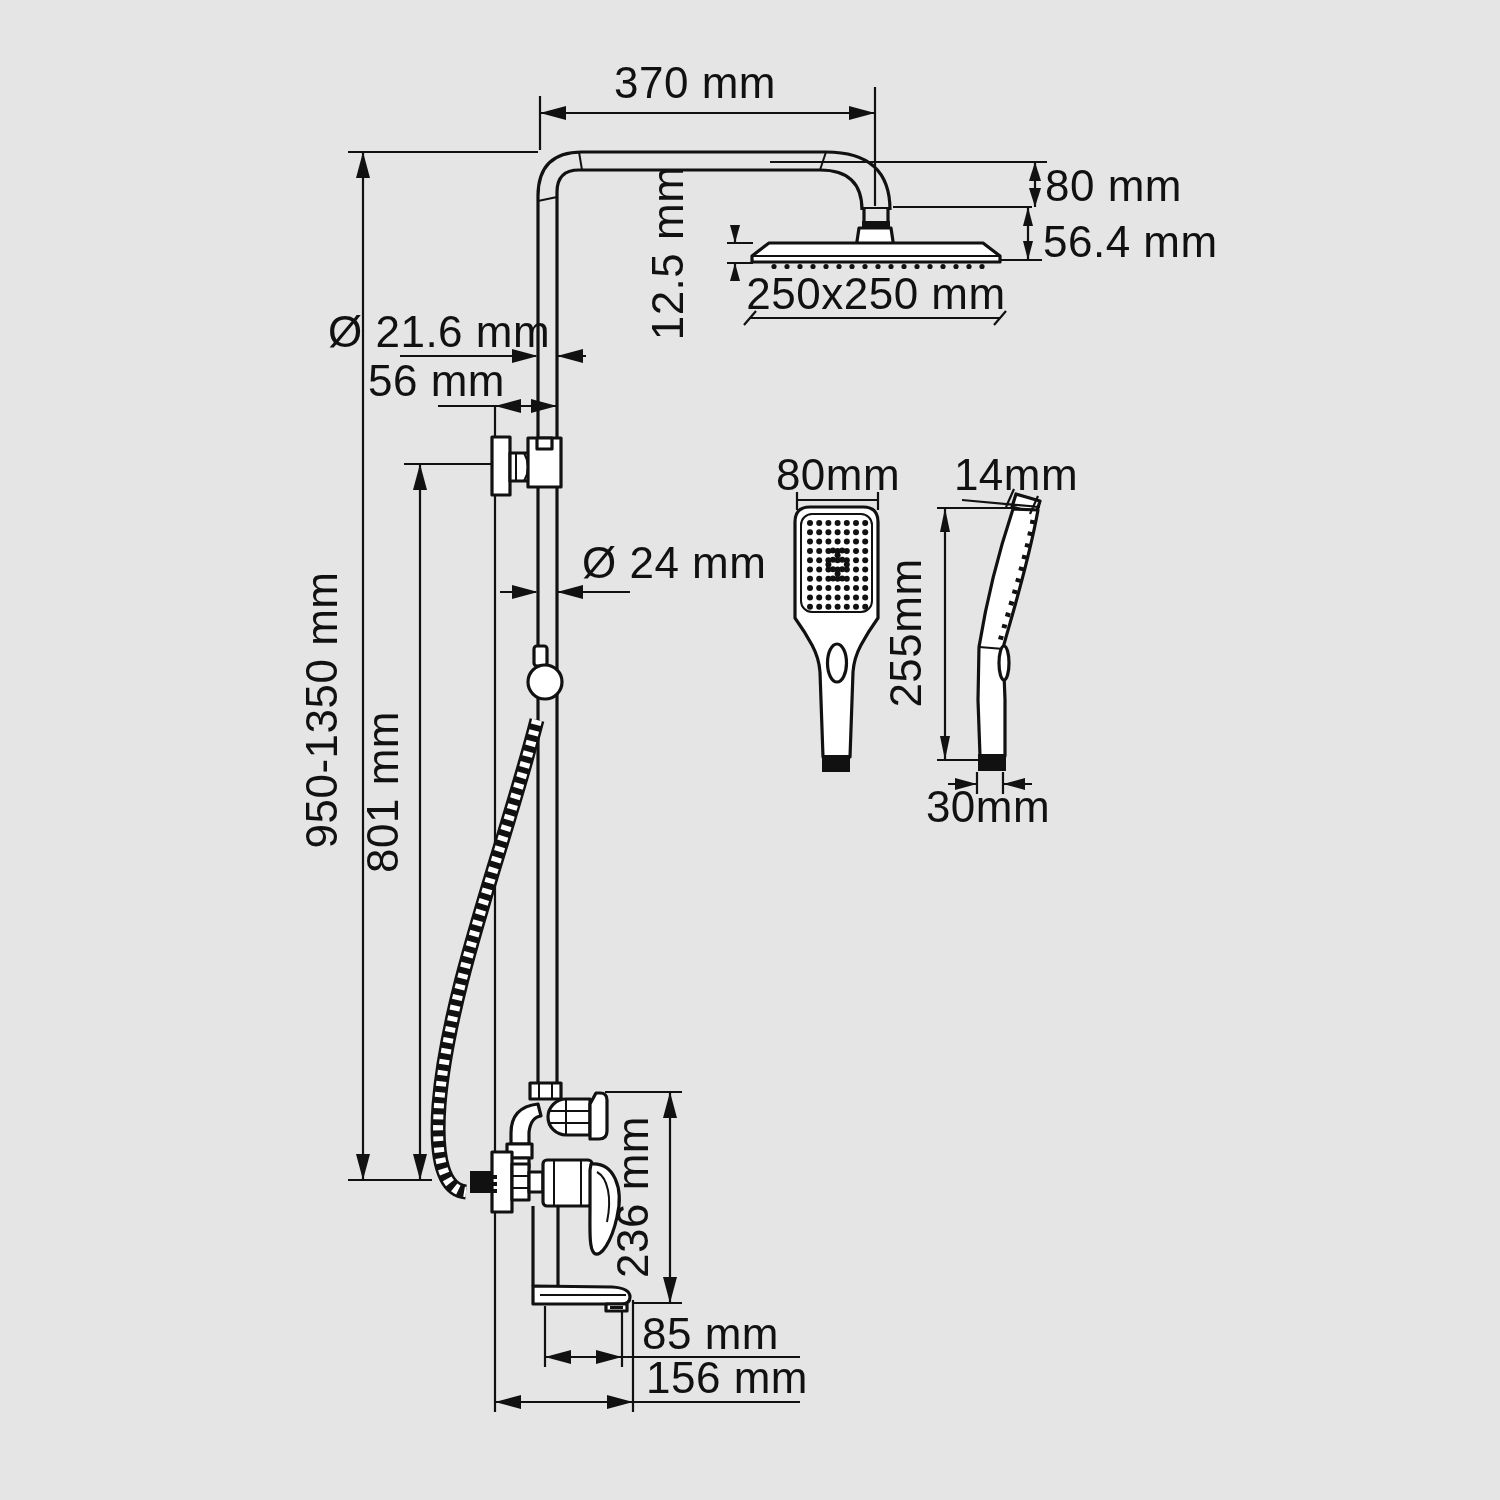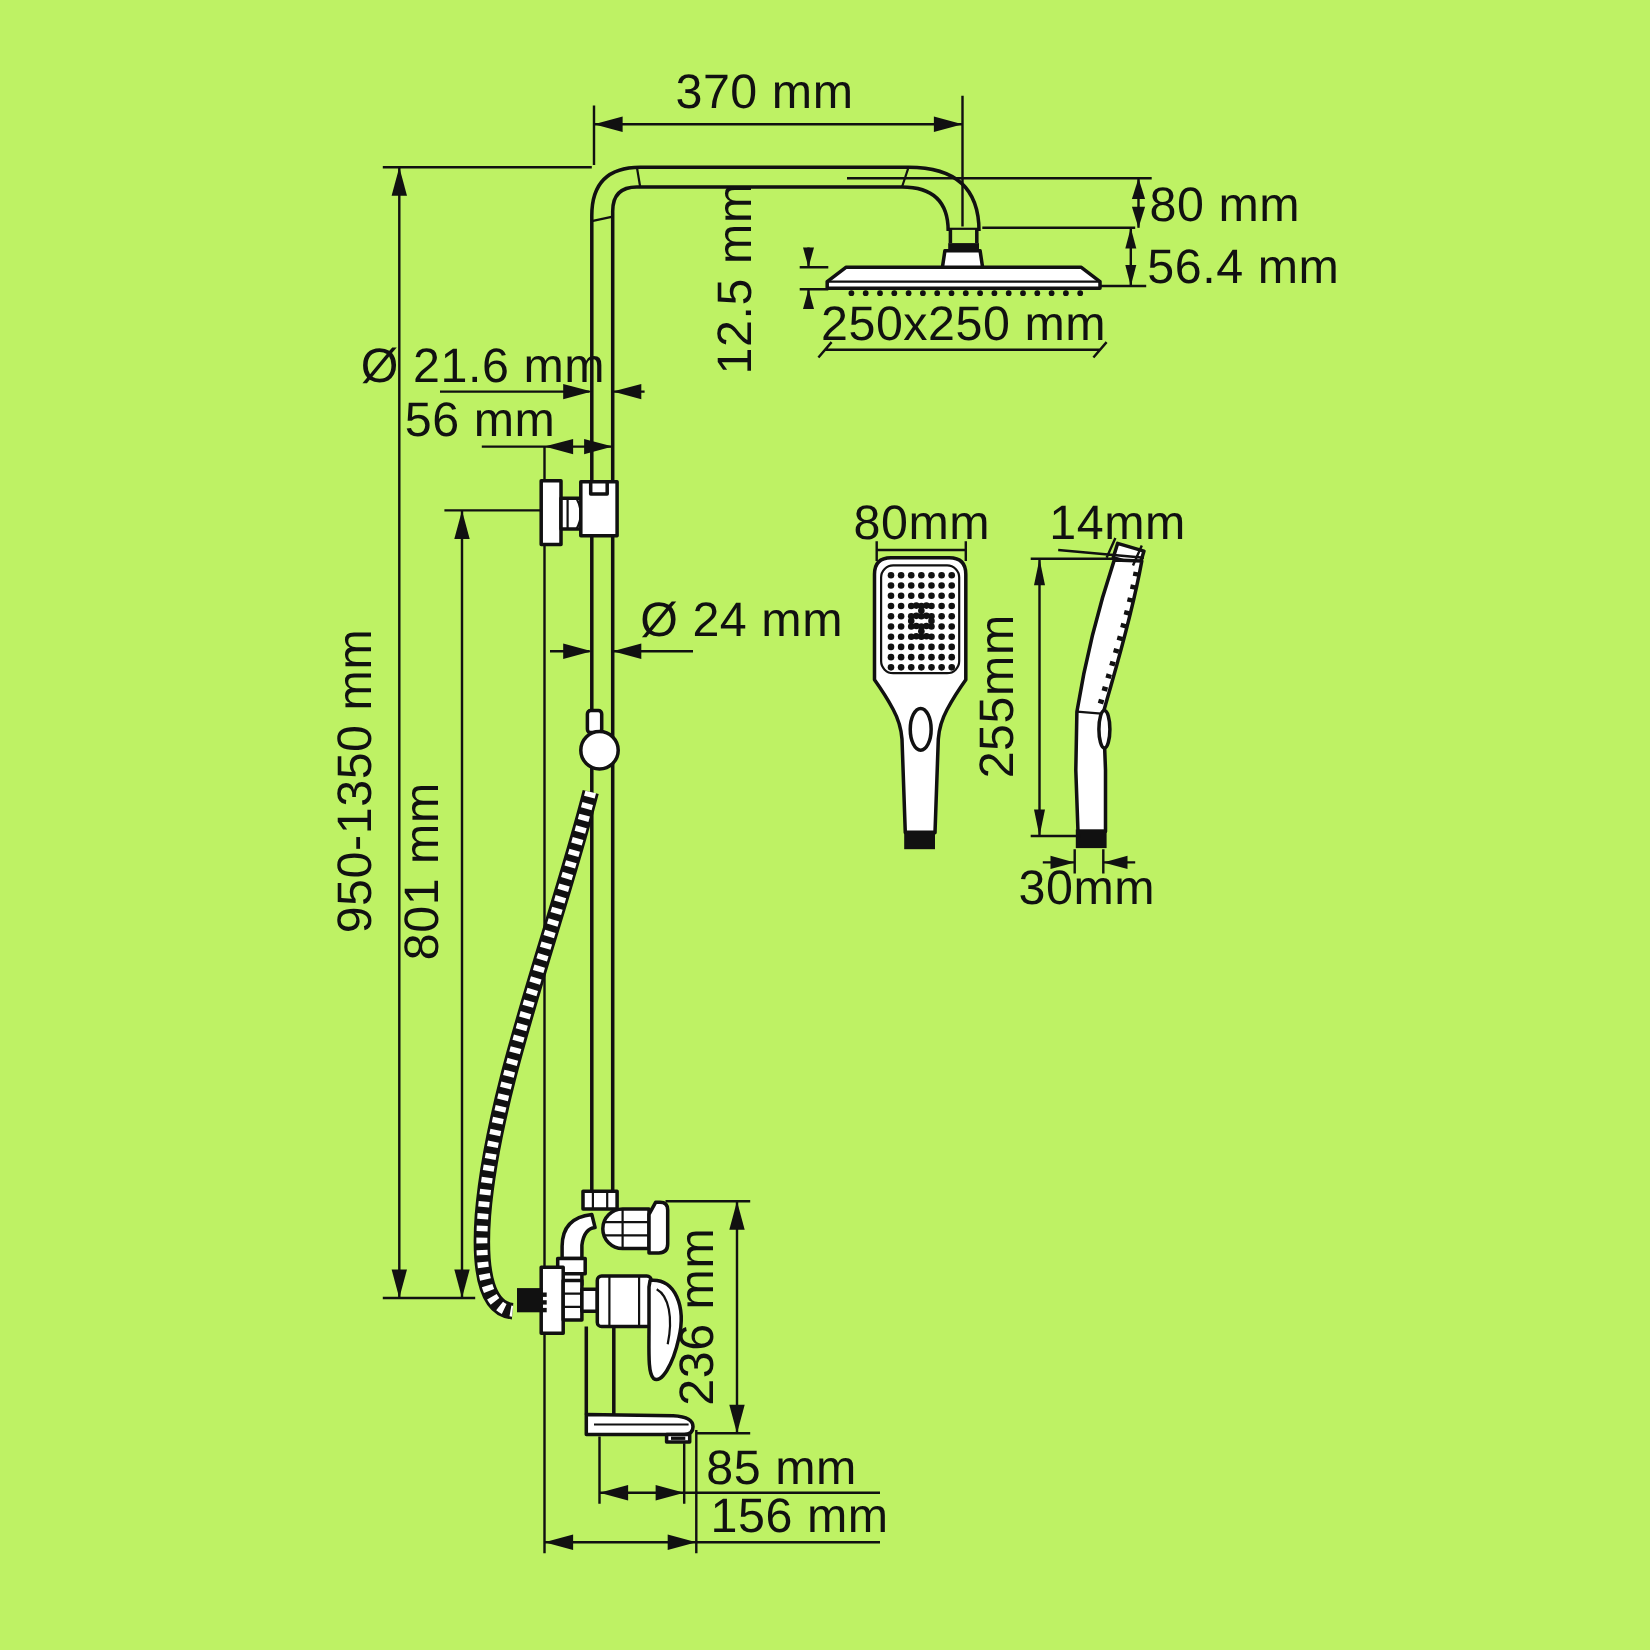--- a/index.html
+++ b/index.html
@@ -1,16 +1,16 @@
 <!DOCTYPE html>
 <html><head>
 <meta charset="utf-8">
 <style>
   html,body{margin:0;padding:0;background:#ffffff;}
-  .stage{position:relative;width:1500px;height:1500px;background:#bef264;overflow:hidden;
+  .stage{position:relative;width:1500px;height:1500px;background:#e5e5e5;overflow:hidden;
          font-family:"Liberation Sans", sans-serif;}
   svg{position:absolute;left:0;top:0;}
   .part{fill:#ffffff;stroke:#111111;stroke-width:3.2;stroke-linejoin:round;}
   .partline{fill:none;stroke:#111111;stroke-width:3.2;stroke-linejoin:round;stroke-linecap:butt;}
   .thin{fill:none;stroke:#111111;stroke-width:2;}
   .dim{fill:none;stroke:#111111;stroke-width:2.2;}
   .arrow{fill:#111111;stroke:none;}
   .blackfill{fill:#111111;stroke:none;}
   .dimtext{fill:#111111;font-size:44px;letter-spacing:0.5px;}
 </style>

